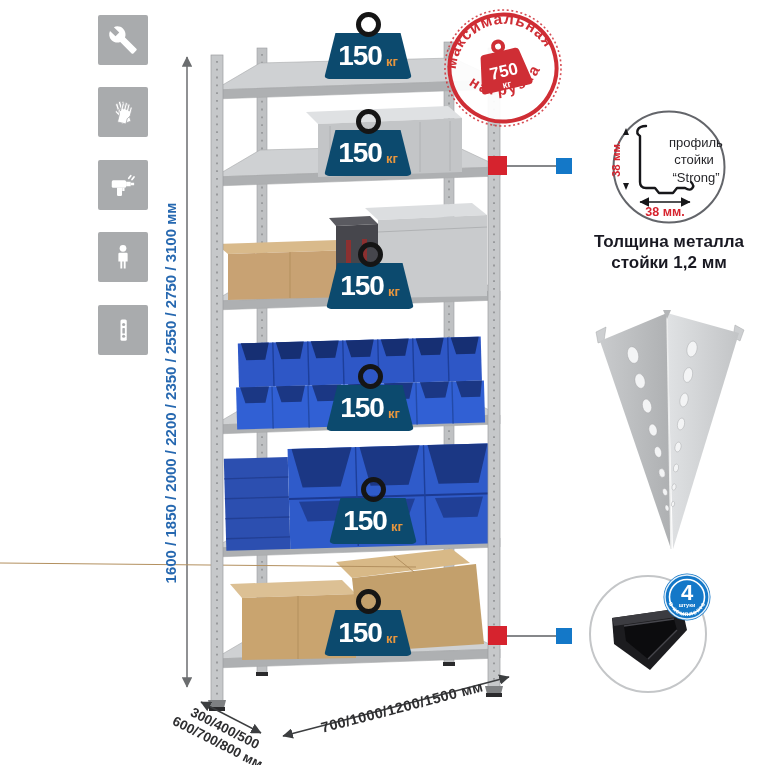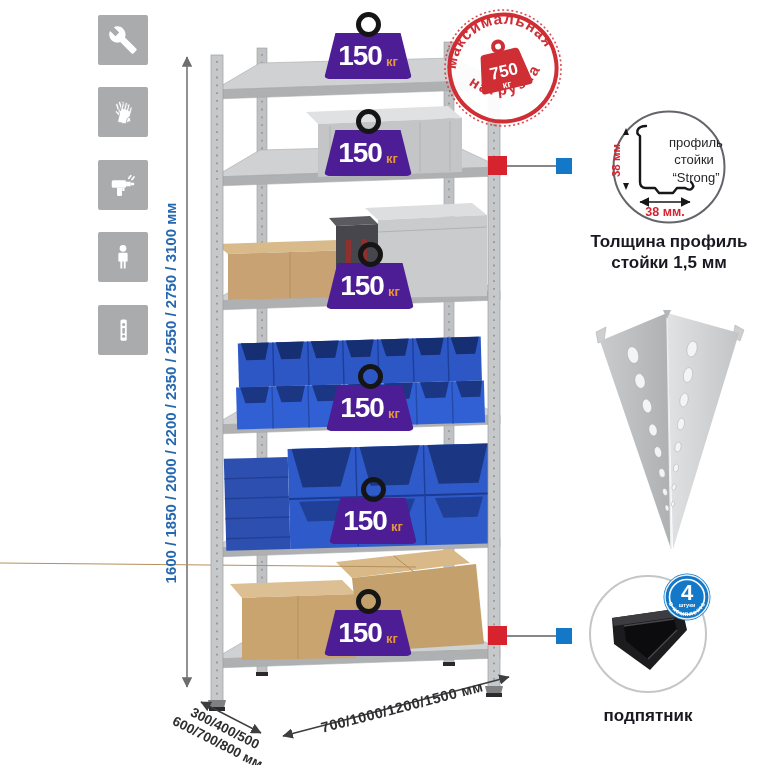--- a/index.html
+++ b/index.html
@@ -15,21 +15,21 @@
   
   .vlabel{position:absolute;left:170px;top:393px;transform:translate(-50%,-50%) rotate(-90deg);
           white-space:nowrap;font-weight:bold;font-size:15px;color:#2668b0;}
   .dim-label{position:absolute;white-space:nowrap;font-weight:bold;color:#2e2e30;text-align:center;}
   #depth-label{left:221px;top:736px;transform:translate(-50%,-50%) rotate(27deg);font-size:13.5px;line-height:1.2;}
   #width-label{left:402px;top:707px;transform:translate(-50%,-50%) rotate(-14.5deg);font-size:14.5px;letter-spacing:.4px;}
 
   
   .weight{position:absolute;width:88px;text-align:center;}
   .w-ring{width:15px;height:15px;border:5px solid #151515;border-radius:50%;margin:0 auto -4px;background:transparent;position:relative;z-index:1;}
-  .w-body{position:relative;height:46px;background:#4c1d95;border-radius:5px;
+  .w-body{position:relative;height:46px;background:#0c4a6e;border-radius:5px;
           clip-path:polygon(13% 0,87% 0,100% 100%,0 100%);
           display:flex;align-items:center;justify-content:center;}
   .w-val{font-size:28px;font-weight:bold;color:#fff;letter-spacing:-1px;}
   .w-unit{font-size:13px;font-weight:bold;color:#e8963e;margin-left:4px;margin-top:10px;}
 
   
   .caption{position:absolute;text-align:center;font-weight:bold;font-size:17px;color:#191922;line-height:1.25;}
   .caption span{display:block;}
 
   .abs{position:absolute;}
@@ -382,22 +382,22 @@
     <polygon points="27,93 24,86 30,86" fill="#17171a"></polygon>
     <text transform="translate(21 62) rotate(-90)" text-anchor="middle" font-size="11.5" font-weight="bold" fill="#d6232e">38 мм.</text>
     <line x1="41" y1="105" x2="91" y2="105" stroke="#17171a" stroke-width="1.6" marker-start="url(#mB)" marker-end="url(#mB)"></line>
     <text x="66" y="119" text-anchor="middle" font-size="12.5" font-weight="bold" fill="#d6232e">38 мм.</text>
     <text x="97" y="50" text-anchor="middle" font-size="13" fill="#26262a">профиль</text>
     <text x="95" y="67" text-anchor="middle" font-size="13" fill="#26262a">стойки</text>
     <text x="97" y="85" text-anchor="middle" font-size="13" fill="#26262a">“Strong”</text>
   </svg>
 
   <div class="caption" style="left:580px;top:231px;width:178px">
-    <span>Толщина профиль</span>
-    <span>стойки 1,5 мм</span>
+    <span>Толщина металла</span>
+    <span>стойки 1,2 мм</span>
   </div>
 
   <svg class="abs" style="left:588px;top:574px" width="120" height="120" viewBox="0 0 120 120">
     <circle cx="60" cy="60" r="58" fill="#fff" stroke="#c4c6c8" stroke-width="2"></circle>
     <g>
       <path d="M24 44 L94 34 L99 56 L62 96 L26 70 Z" fill="#1c1c1f"></path>
       <path d="M24 44 L94 34 L96 42 L26 52 Z" fill="#3c3c41"></path>
       <path d="M36 52 L86 45 L89 56 L60 85 L38 67 Z" fill="#0c0c0e"></path>
       <path d="M36 52 L86 45 M89 56 L60 85" stroke="#46464c" stroke-width="1.4" fill="none"></path>
     </g>
@@ -410,16 +410,15 @@
     <circle cx="25" cy="25" r="22" fill="none" stroke="rgba(255,255,255,0.9)" stroke-width="1.4"></circle>
     <circle cx="25" cy="25" r="17.5" fill="none" stroke="#fff" stroke-width="1.6"></circle>
     <text x="25" y="28" text-anchor="middle" font-size="22" font-weight="bold" fill="#fff">4</text>
     <text x="25" y="34.5" text-anchor="middle" font-size="5.5" font-weight="bold" fill="#fff">штуки</text>
     <text font-size="6.5" font-weight="bold" fill="#fff" letter-spacing="0.8">
       <textPath href="#badgeArc" startOffset="50%" text-anchor="middle">в комплекте</textPath>
     </text>
   </svg>
 
   <div class="caption" style="left:573px;top:705px;width:150px">
-    <span>подпятник</span>
   </div>
 
 </div>
 
 </body></html>

